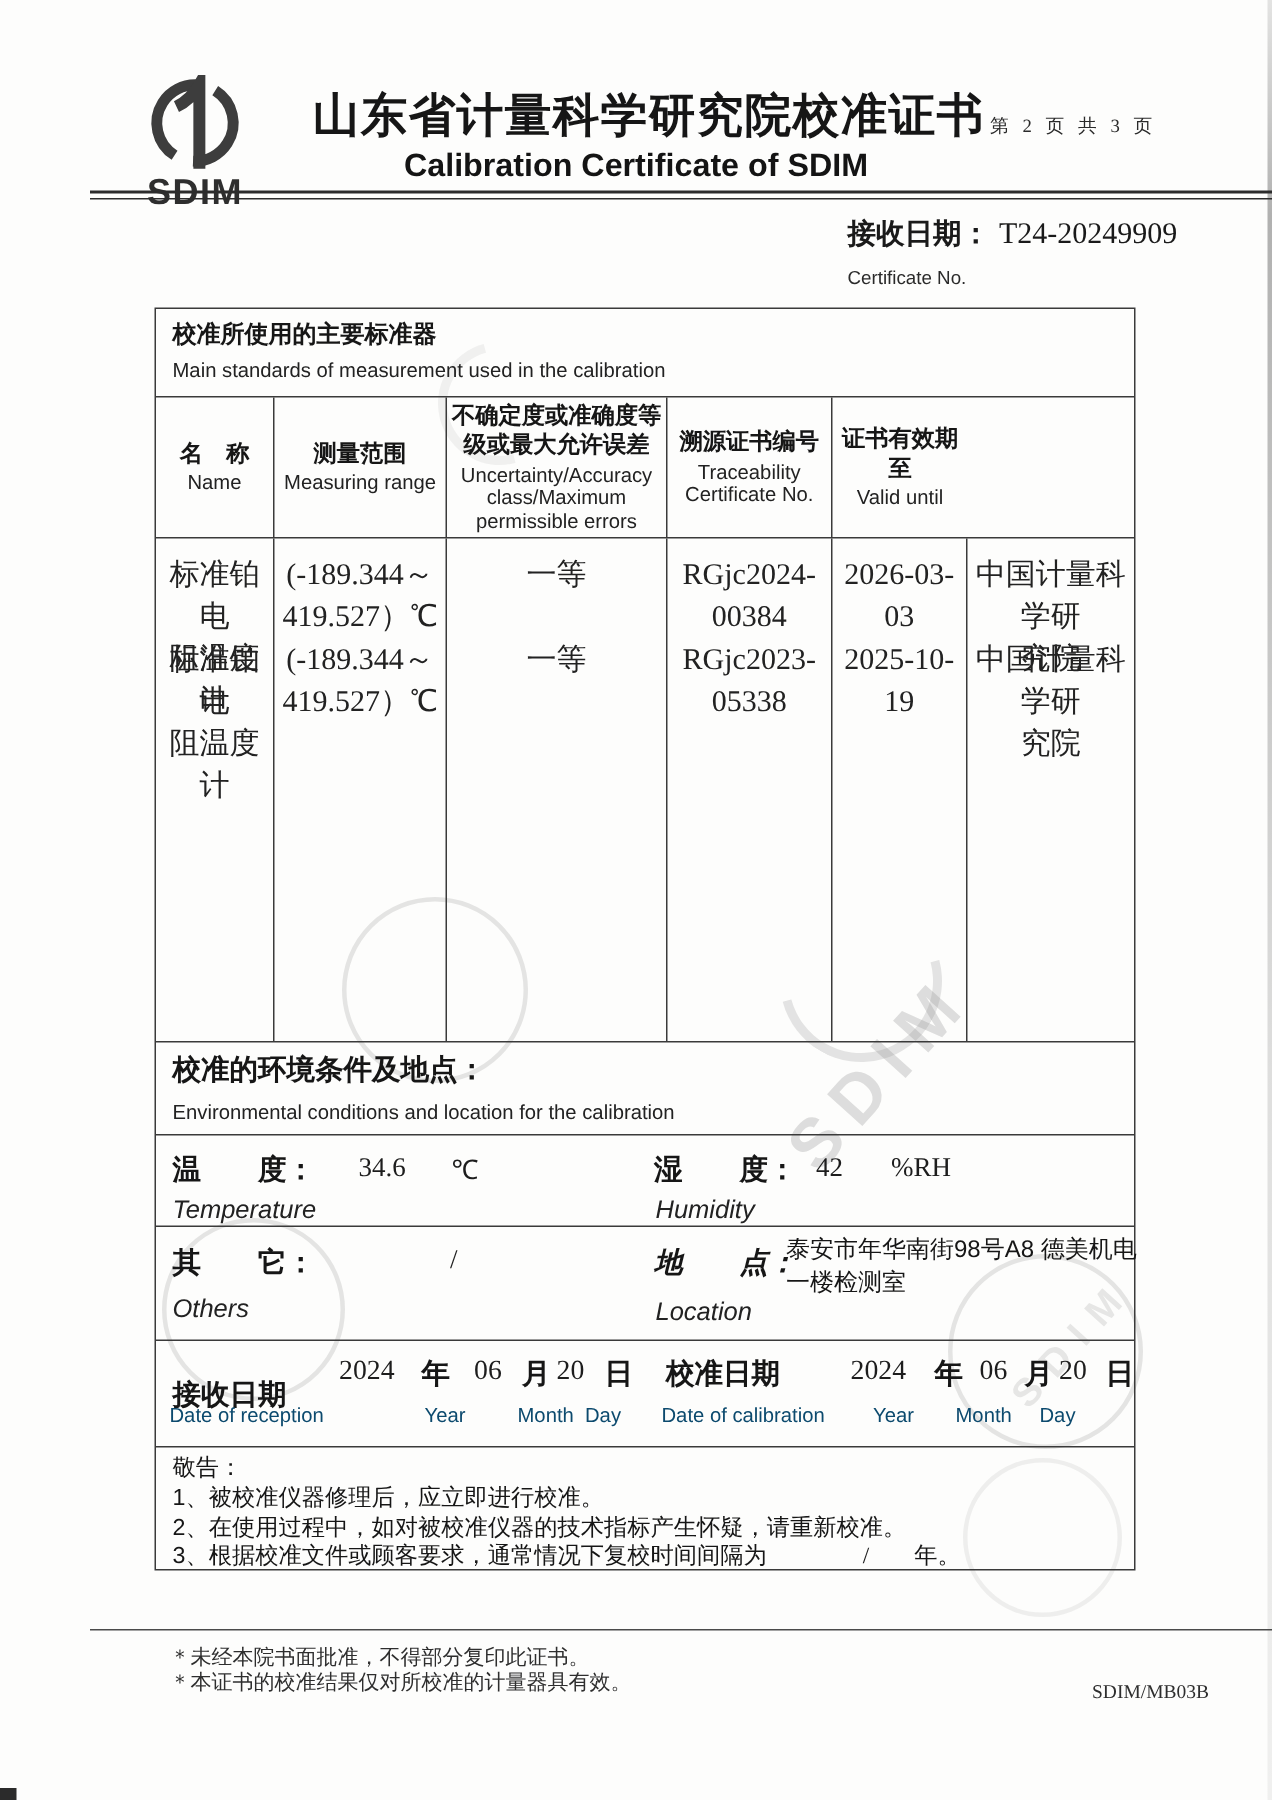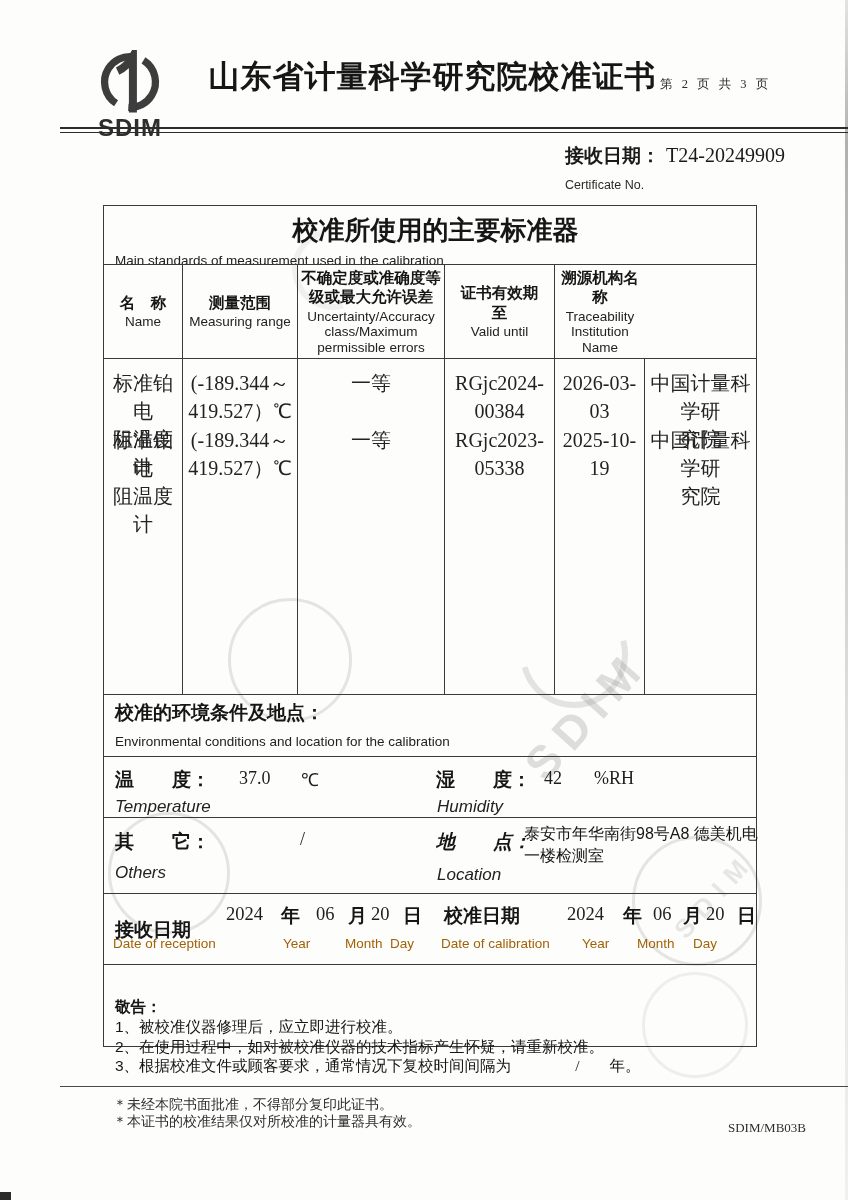--- a/index.html
+++ b/index.html
@@ -44,21 +44,21 @@
   .certno-val{font-family:"Liberation Serif", serif; font-size:20px; margin-left:6px; color:#1a1a1a;}
   .certno-en{font-size:12.5px; color:#2a2a2a; margin-top:9px;}
   
   .main-table{
     position:absolute; left:103px; top:205px; width:654px;
     border:1.5px solid #3a3a3a; box-sizing:border-box; background:transparent;
   }
   .sec{position:relative; box-sizing:border-box;}
   .sec + .sec{border-top:1.5px solid #3a3a3a;}
   .sec-title{height:58px; padding:7px 0 0 11px;}
-  .sec-title .zh{font-size:26px; font-weight:600; color:#161616;text-align:center;}
+  .sec-title .zh{font-size:16px; font-weight:600; color:#161616;}
   .sec-title .en{font-size:13.5px; margin-top:5px; color:#222;}
   .grid6{display:grid; grid-template-columns:79px 115px 147px 110px 90px 1fr;}
   .header-row{height:94px;}
   .hcell{border-right:1.5px solid #3a3a3a; display:flex; flex-direction:column;
     justify-content:center; align-items:center; text-align:center; padding:2px 1px;}
   .hcell:last-child{border-right:none;}
   .hzh{font-size:15.5px; font-weight:600; line-height:1.25; white-space:pre-line; color:#161616;}
   .hen{font-size:13.5px; line-height:1.15; margin-top:2px; color:#222;}
   .data-area{height:336px;}
   .dcol{border-right:1.5px solid #3a3a3a; height:100%; box-sizing:border-box; padding-top:10px;}
@@ -73,23 +73,23 @@
   .env-title .en{font-size:13.5px; margin-top:8px; color:#222;}
   .row-temp{height:61px;}
   .row-others{height:76px;}
   .row-dates{height:71px;}
   .zh-label{position:absolute; font-size:19px; font-weight:600; white-space:nowrap; color:#161616;}
   .serif-val{position:absolute; font-family:"Liberation Serif", serif; font-size:18px; white-space:nowrap; color:#1d1d1d;}
   .en-label{position:absolute; font-size:17px; white-space:nowrap; color:#222;font-style:italic;}
   .loc-val{position:absolute; font-size:16px; font-weight:500; line-height:1.4; color:#161616;}
   .dz{position:absolute; top:9px; font-size:19px; font-weight:600; white-space:nowrap; color:#161616;}
   .dnum{position:absolute; top:10px; font-family:"Liberation Serif", serif; font-size:18.5px; white-space:nowrap; color:#1d1d1d;}
-  .de{position:absolute; top:42px; font-size:13.5px; white-space:nowrap; color:#a16207;}
+  .de{position:absolute; top:42px; font-size:13.5px; white-space:nowrap; color:#0c4a6e;}
   .notice{height:82px; padding:4px 12px 0 11px; font-size:15.5px; line-height:1.28; color:#161616;}
-  .notice .nt{font-weight:700;margin-top:28px;}
+  .notice .nt{font-weight:400;}
   .notice .slash{margin-left:64px; font-family:"Liberation Serif", serif;}
   .notice .nyear{margin-left:30px;}
   
   .foot-rule{position:absolute; left:60px; right:0; top:1086px; border-top:1.5px solid #4a4a4a;}
   .footnote{position:absolute; left:113px; font-family:"Liberation Serif", serif;
     font-size:14px; color:#2e2e2e; white-space:nowrap;}
   .fn1{top:1096px;} .fn2{top:1113px;}
   .form-code{position:absolute; left:728px; top:1120px; font-family:"Liberation Serif", serif;
     font-size:13px; color:#2e2e2e;}
 </style>
@@ -111,20 +111,21 @@
 
   <div class="logo">
     <svg width="86" height="64" viewBox="0 0 100 88">
       <circle cx="50" cy="44" r="35" fill="none" stroke="#3d3d3d" stroke-width="10" stroke-dasharray="92 18" transform="rotate(-58 50 44)"></circle>
       <path d="M33 29 Q46 23 54 9 L54 86" fill="none" stroke="#3d3d3d" stroke-width="11"></path>
     </svg>
     <div class="logo-text">SDIM</div>
   </div>
   <div class="title-zh">山东省计量科学研究院校准证书</div>
   <div class="page-info">第 2 页 共 3 页</div>
+  <div class="title-en">Calibration Certificate of SDIM</div>
   <div class="double-rule"></div>
 
   <div class="certno">
     <span class="certno-zh">接收日期：</span><span class="certno-val">T24-20249909</span>
     <div class="certno-en">Certificate No.</div>
   </div>
 
   <div class="main-table">
 
     <div class="sec sec-title">
@@ -140,27 +141,27 @@
       <div class="hcell">
         <div class="hzh">测量范围</div>
         <div class="hen">Measuring range</div>
       </div>
       <div class="hcell">
         <div class="hzh">不确定度或准确度等
 级或最大允许误差</div>
         <div class="hen" style="padding:0 3px;">Uncertainty/Accuracy class/Maximum permissible errors</div>
       </div>
       <div class="hcell">
+        <div class="hzh">溯源证书编号</div>
+        <div class="hen">Traceability Certificate No.</div>
+      </div>
+      <div class="hcell">
         <div class="hzh">证书有效期
 至</div>
         <div class="hen">Valid until</div>
-      </div>
-      <div class="hcell">
-        <div class="hzh">溯源机构名称</div>
-        <div class="hen" style="padding:0 12px;">Traceability Institution Name</div>
       </div>
     </div>
 
     <div class="sec data-area grid6">
       <div class="dcol">
         <div class="dcell">标准铂电
 阻温度计</div>
         <div class="dcell">标准铂电
 阻温度计</div>
       </div>
@@ -192,21 +193,21 @@
       </div>
     </div>
 
     <div class="sec env-title">
       <div class="zh">校准的环境条件及地点：</div>
       <div class="en">Environmental conditions and location for the calibration</div>
     </div>
 
     <div class="sec row-temp">
       <span class="zh-label" style="left:11px; top:10px;">温　　度：</span>
-      <span class="serif-val" style="left:135px; top:11px;">37.0</span>
+      <span class="serif-val" style="left:135px; top:11px;">34.6</span>
       <span class="serif-val" style="left:197px; top:10px;">℃</span>
       <span class="en-label" style="left:11px; top:40px;">Temperature</span>
       <span class="zh-label" style="left:332px; top:10px;">湿　　度：</span>
       <span class="serif-val" style="left:440px; top:11px;">42</span>
       <span class="serif-val" style="left:490px; top:11px;">%RH</span>
       <span class="en-label" style="left:333px; top:40px;">Humidity</span>
     </div>
 
     <div class="sec row-others">
       <span class="zh-label" style="left:11px; top:11px;">其　　它：</span>

